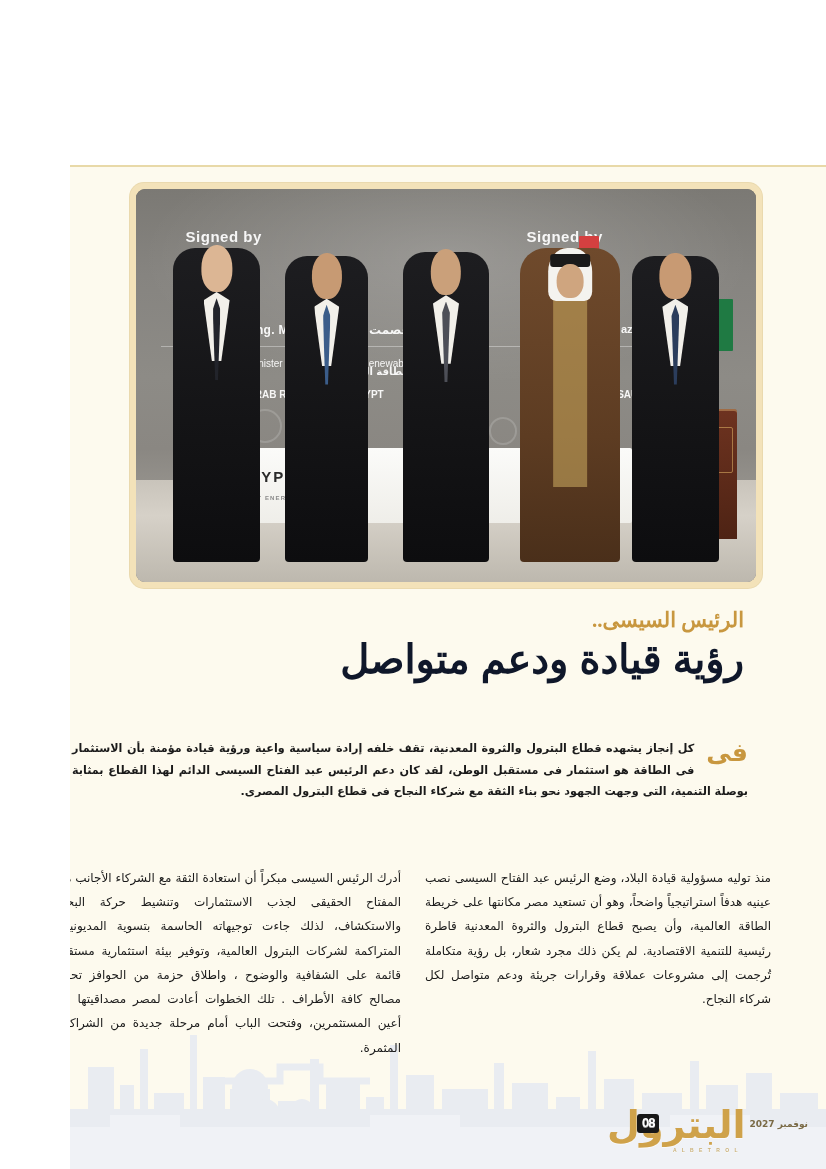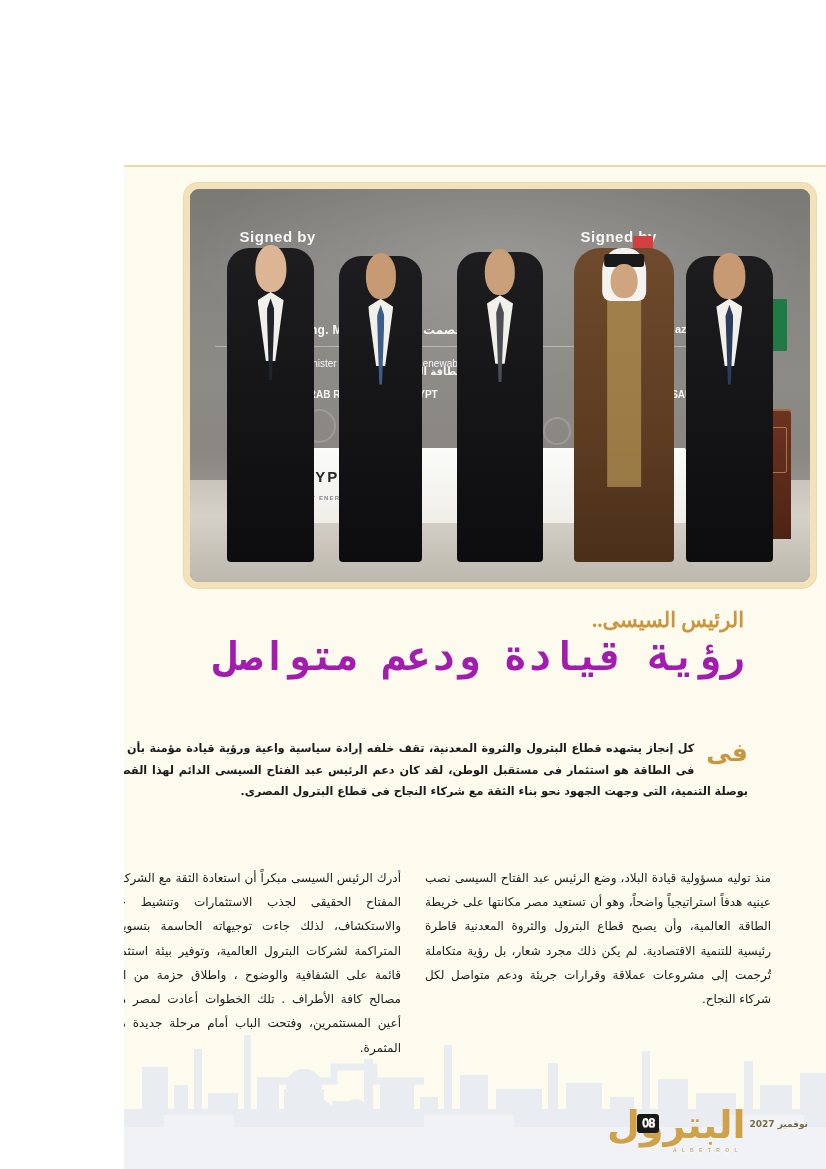--- a/index.html
+++ b/index.html
@@ -7,21 +7,21 @@
 
   html, body {
     width:826px; height:1169px;
     background:#ffffff;
     font-family:"DejaVu Sans", sans-serif;
     overflow:hidden;
   }
 
   #page {
     position:relative;
-    width:702px; height:1169px;
+    width:756px; height:1169px;
     background:#ffffff;
     overflow:hidden;
   }
 
   
   .cream-panel {
     position:absolute;
     left:0; top:165px;
     width:826px; height:1004px;
     background:#fdfaee;
@@ -218,25 +218,25 @@
   }
   .kicker{
     font-family:Liberation Serif, serif;
     font-weight:700;
     font-size:21px;
     line-height:1.15;
     color:#c8973f;
     letter-spacing:0px;
   }
   .headline{
-    font-family:Liberation Mono, monospace;
+    font-family:Liberation Sans, sans-serif;
     font-weight:700;
     font-size:40px;
     line-height:1.18;
-    color:#a21caf;
+    color:#0f172a;
     margin-top:4px;
   }
 
   
   .lede{
     position:absolute;
     right:78px; top:738px;
     width:676px;
     direction:rtl;
     text-align:justify;

